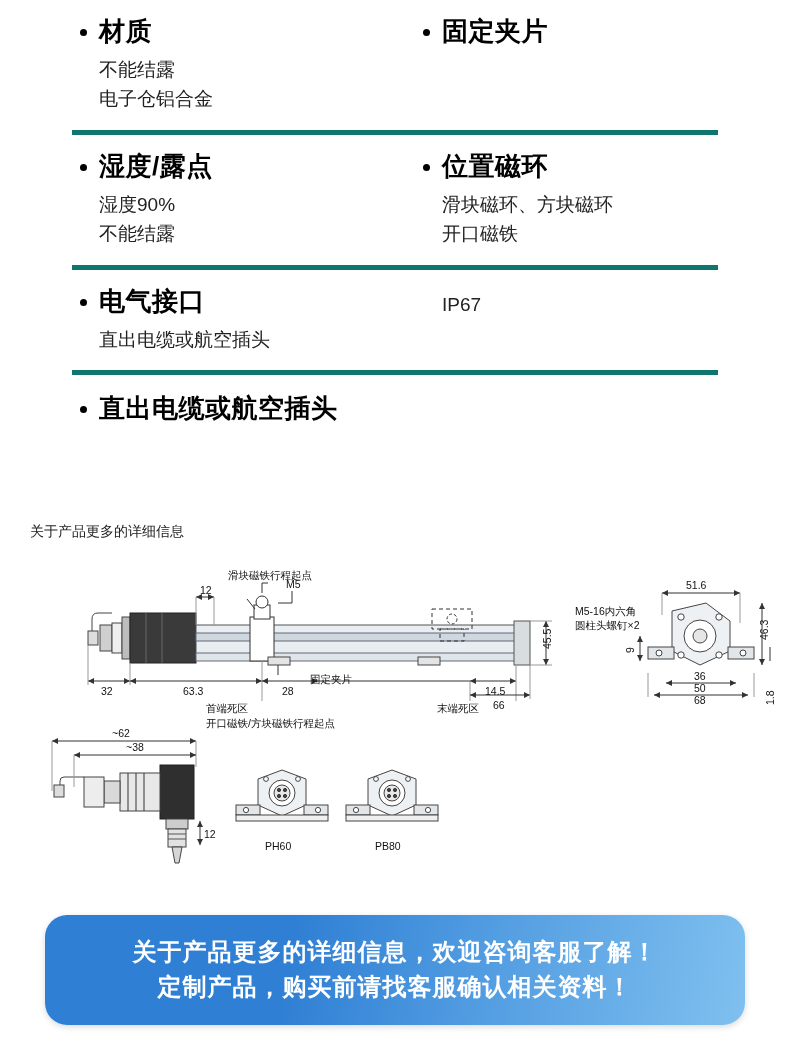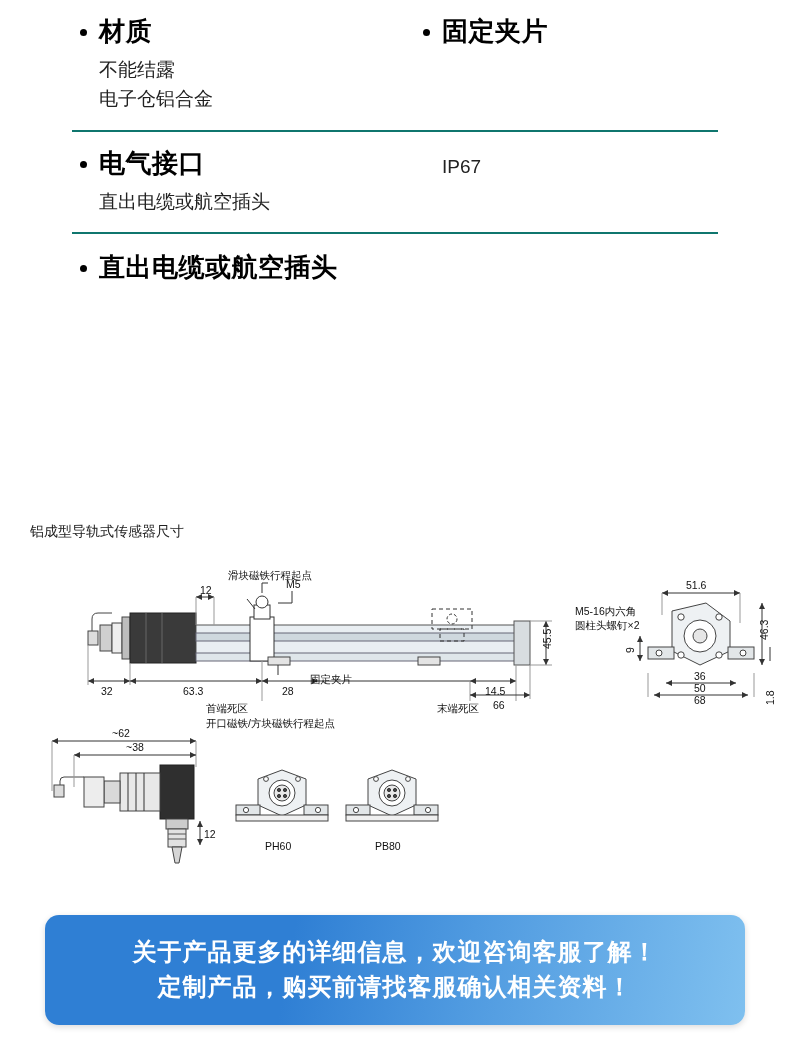--- a/index.html
+++ b/index.html
@@ -10,21 +10,21 @@
     color:#1a1a1a;
     position:relative;
     overflow:hidden;
   }
   .specs{
     position:absolute;
     left:72px; top:0; width:646px;
   }
   .spec-row{
     display:flex;
-    border-bottom:2px solid #0f766e;
+    border-bottom:5px solid #0f766e;
     padding:14px 0 16px 0;
   }
   .spec-row.no-border{border-bottom:none;}
   .spec-col{width:50%;box-sizing:border-box;}
   .spec-col.right{padding-left:20px;}
   .spec-title{
     display:flex;align-items:flex-start;
     font-size:26px;font-weight:bold;color:#000;
     letter-spacing:0.5px;
   }
@@ -56,21 +56,21 @@
   .dw-caption{
     position:absolute;left:30px;top:18px;
     font-size:14px;color:#222;
   }
   svg.dw{position:absolute;left:0;top:0;}
 
   
   .banner{
     position:absolute;
     left:45px; top:915px; width:700px; height:110px;
-    border-radius:14px;
+    border-radius:22px;
     background:linear-gradient(100deg,#2f7fd4 0%,#2f7fd4 35%,#4f9ae0 60%,#7fc0ef 100%);
     box-shadow:0 2px 6px rgba(0,0,0,.15);
     display:flex;flex-direction:column;align-items:center;justify-content:center;
   }
   .banner div{
     color:#ffffff;
     font-size:24px;
     font-weight:bold;
     letter-spacing:1px;
     line-height:1.45;
@@ -93,25 +93,47 @@
       </div>
     </div>
     <div class="spec-col right">
       <div class="spec-title">
         <span class="bullet"></span>
         <span>固定夹片</span>
       </div>
     </div>
   </div>
 
-
   <div class="spec-row">
     <div class="spec-col">
       <div class="spec-title">
         <span class="bullet"></span>
+        <span>湿度/露点</span>
+      </div>
+      <div class="spec-lines">
+        <div>湿度90%</div>
+        <div>不能结露</div>
+      </div>
+    </div>
+    <div class="spec-col right">
+      <div class="spec-title">
+        <span class="bullet"></span>
+        <span>位置磁环</span>
+      </div>
+      <div class="spec-lines">
+        <div>滑块磁环、方块磁环</div>
+        <div>开口磁铁</div>
+      </div>
+    </div>
+  </div>
+
+  <div class="spec-row">
+    <div class="spec-col">
+      <div class="spec-title">
+        <span class="bullet"></span>
         <span>电气接口</span>
       </div>
       <div class="spec-lines">
         <div>直出电缆或航空插头</div>
       </div>
     </div>
     <div class="spec-col right">
       <div class="spec-lines">
         <div>IP67</div>
       </div>
@@ -123,21 +145,21 @@
       <div class="spec-title">
         <span class="bullet"></span>
         <span>直出电缆或航空插头</span>
       </div>
     </div>
   </div>
 
 </div>
 
 <div class="drawing">
-  <div class="dw-caption">铝成型导轨式传感器尺寸</div>
+  <div class="dw-caption">关于产品更多的详细信息</div>
 
   <svg class="dw" width="790" height="370">
     <g stroke="#333" fill="none" stroke-width="1">
 
       <path d="M92 128 l0 -14 q0 -6 6 -6 l14 0" stroke="#444"></path>
       <rect x="88" y="126" width="10" height="14" fill="#ddd" stroke="#444"></rect>
       <rect x="100" y="120" width="12" height="26" fill="#cfcfcf" stroke="#444"></rect>
       <rect x="112" y="118" width="10" height="30" fill="#efefef" stroke="#444"></rect>
 
       <rect x="122" y="112" width="8" height="42" fill="#bdbdbd" stroke="#444"></rect>

